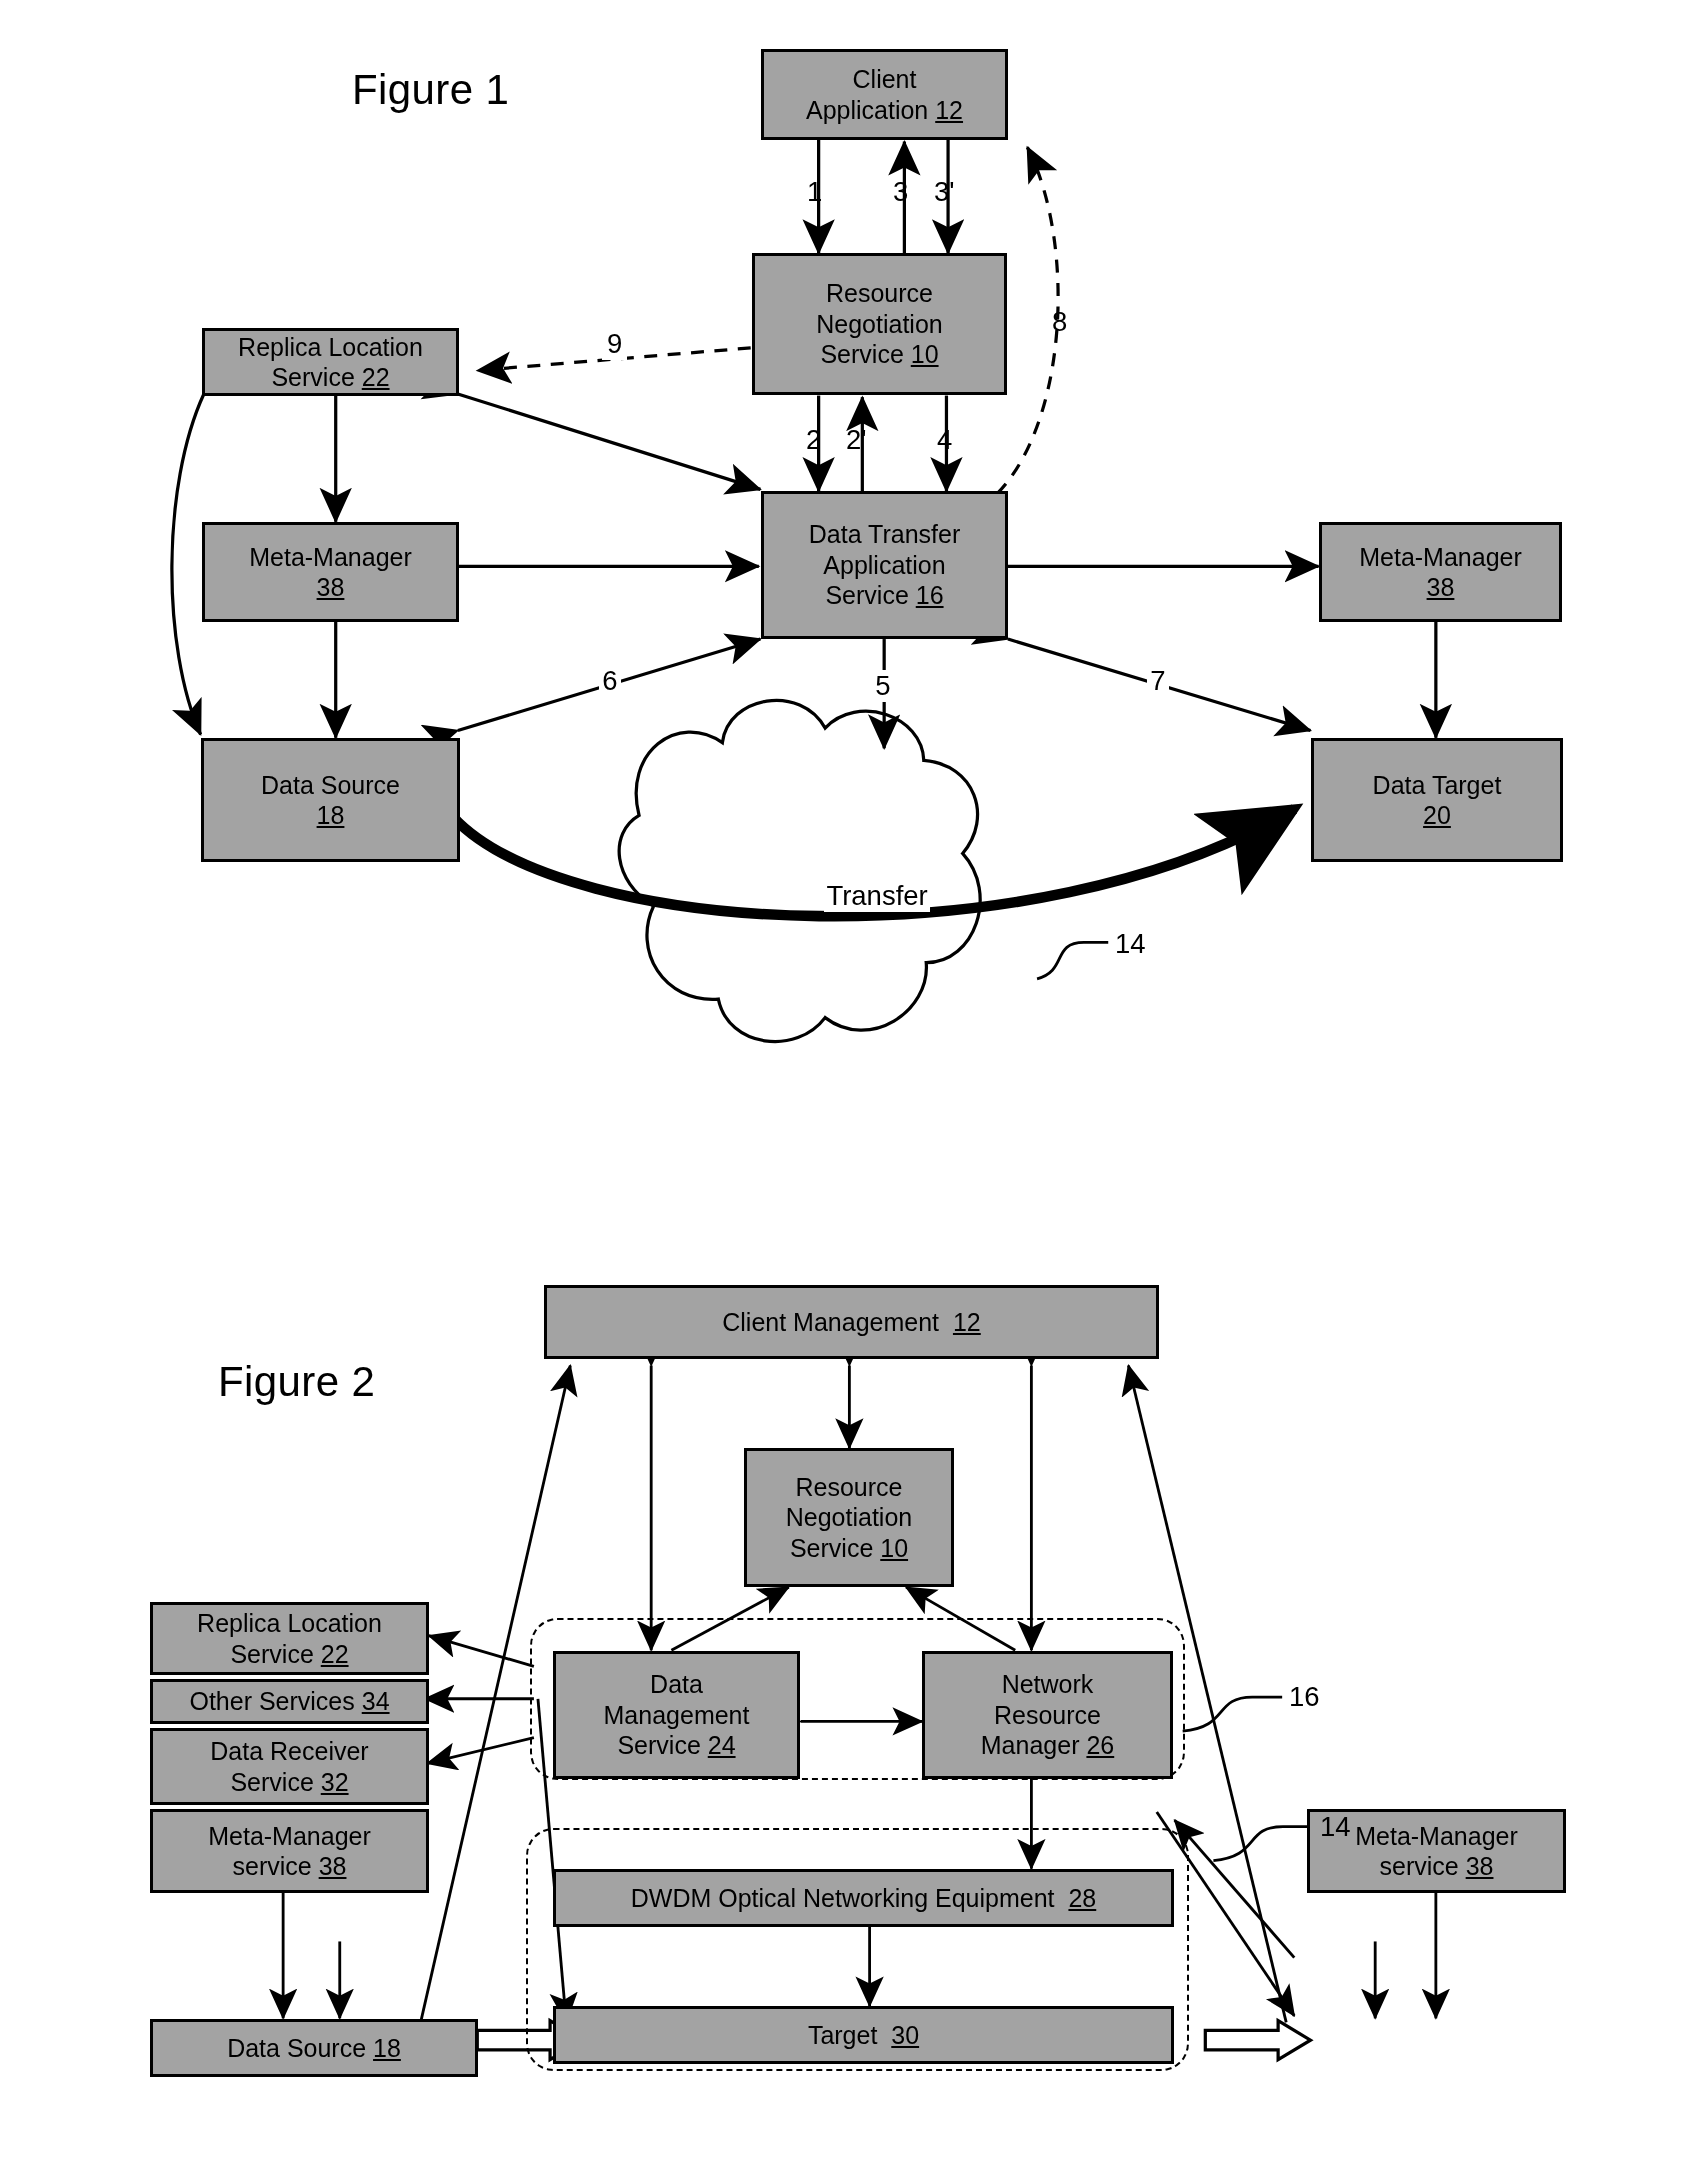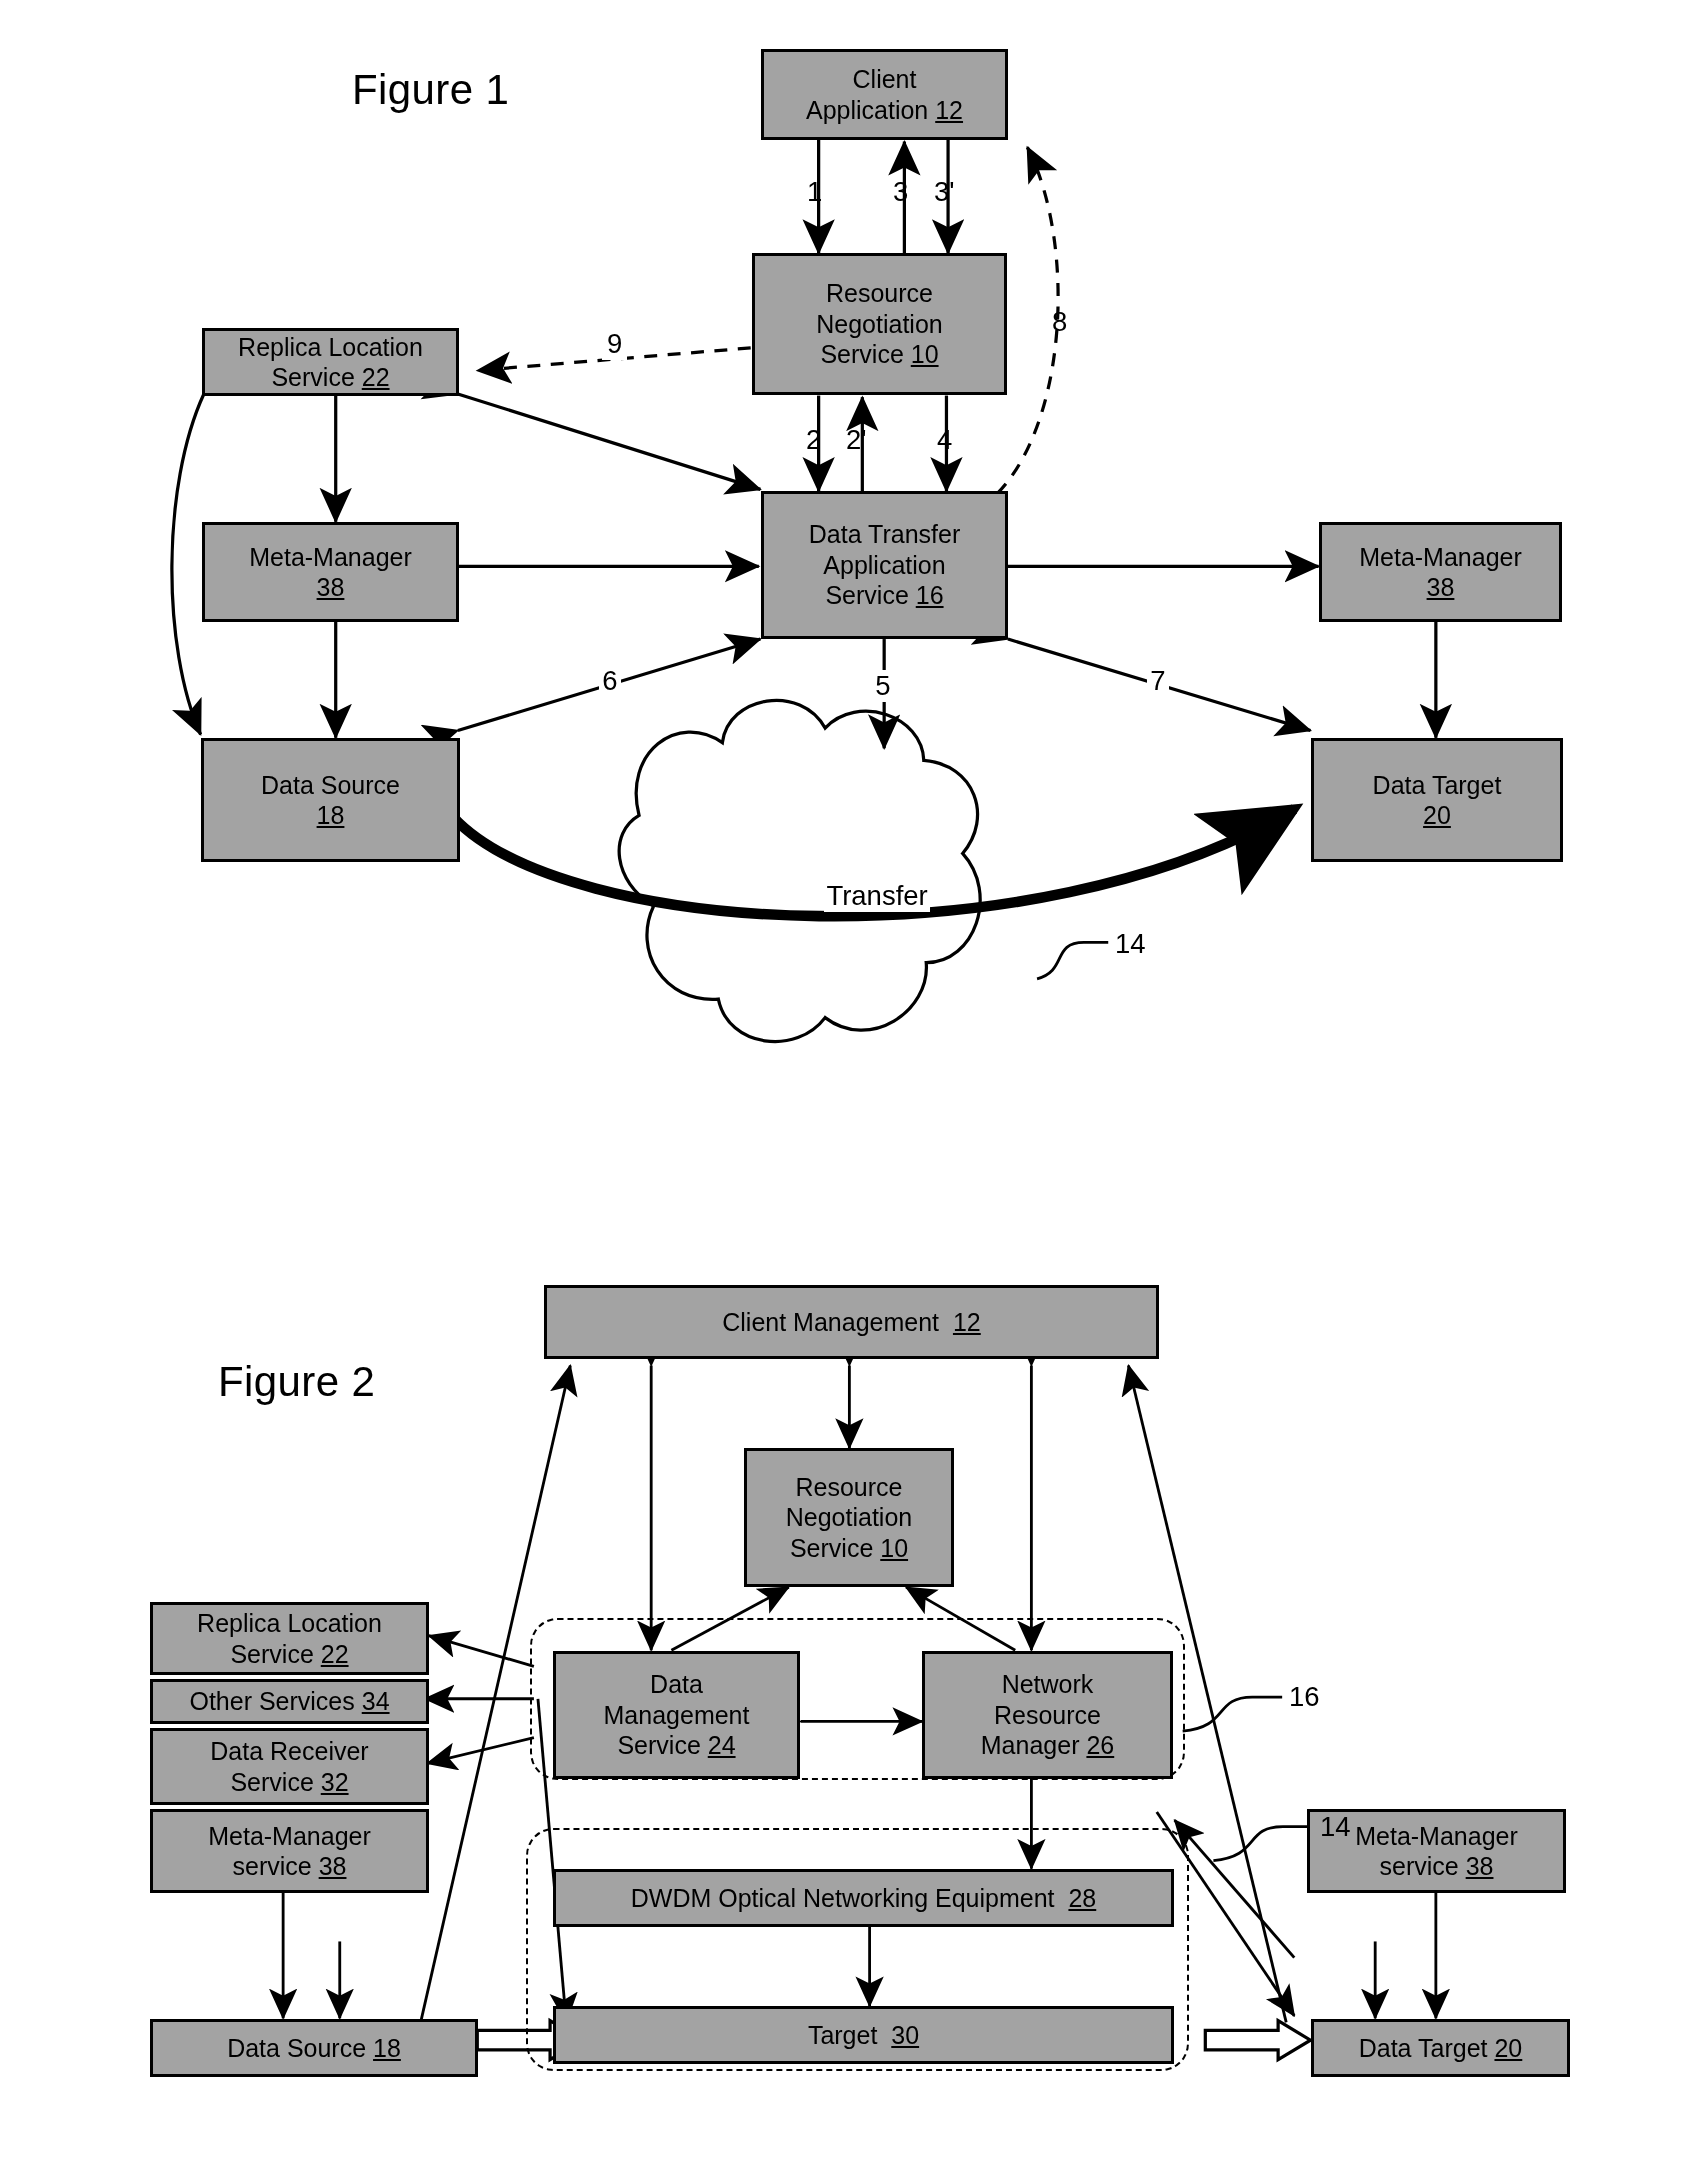--- a/index.html
+++ b/index.html
@@ -340,24 +340,17 @@
   </div>
 
   <div class="box" style="left:150px;top:2019px;width:328px;height:58px;align-items:center;">
     <div>
       <span class="t">
         <span>Data Source</span>&nbsp;<span class="u">18</span>
       </span>
     </div>
   </div>
 
-  <div class="box" style="left:1311px;top:2019px;width:259px;height:58px;">
-    <div>
-      <span class="t">
-        <span>Data Target</span>&nbsp;<span class="u">20</span>
-      </span>
-    </div>
-  </div>
 
   <div class="reflabel" style="left:1289px;top:1681px;">16</div>
   <div class="reflabel" style="left:1320px;top:1811px;">14</div>
 </div>
 
 
 </body></html>

